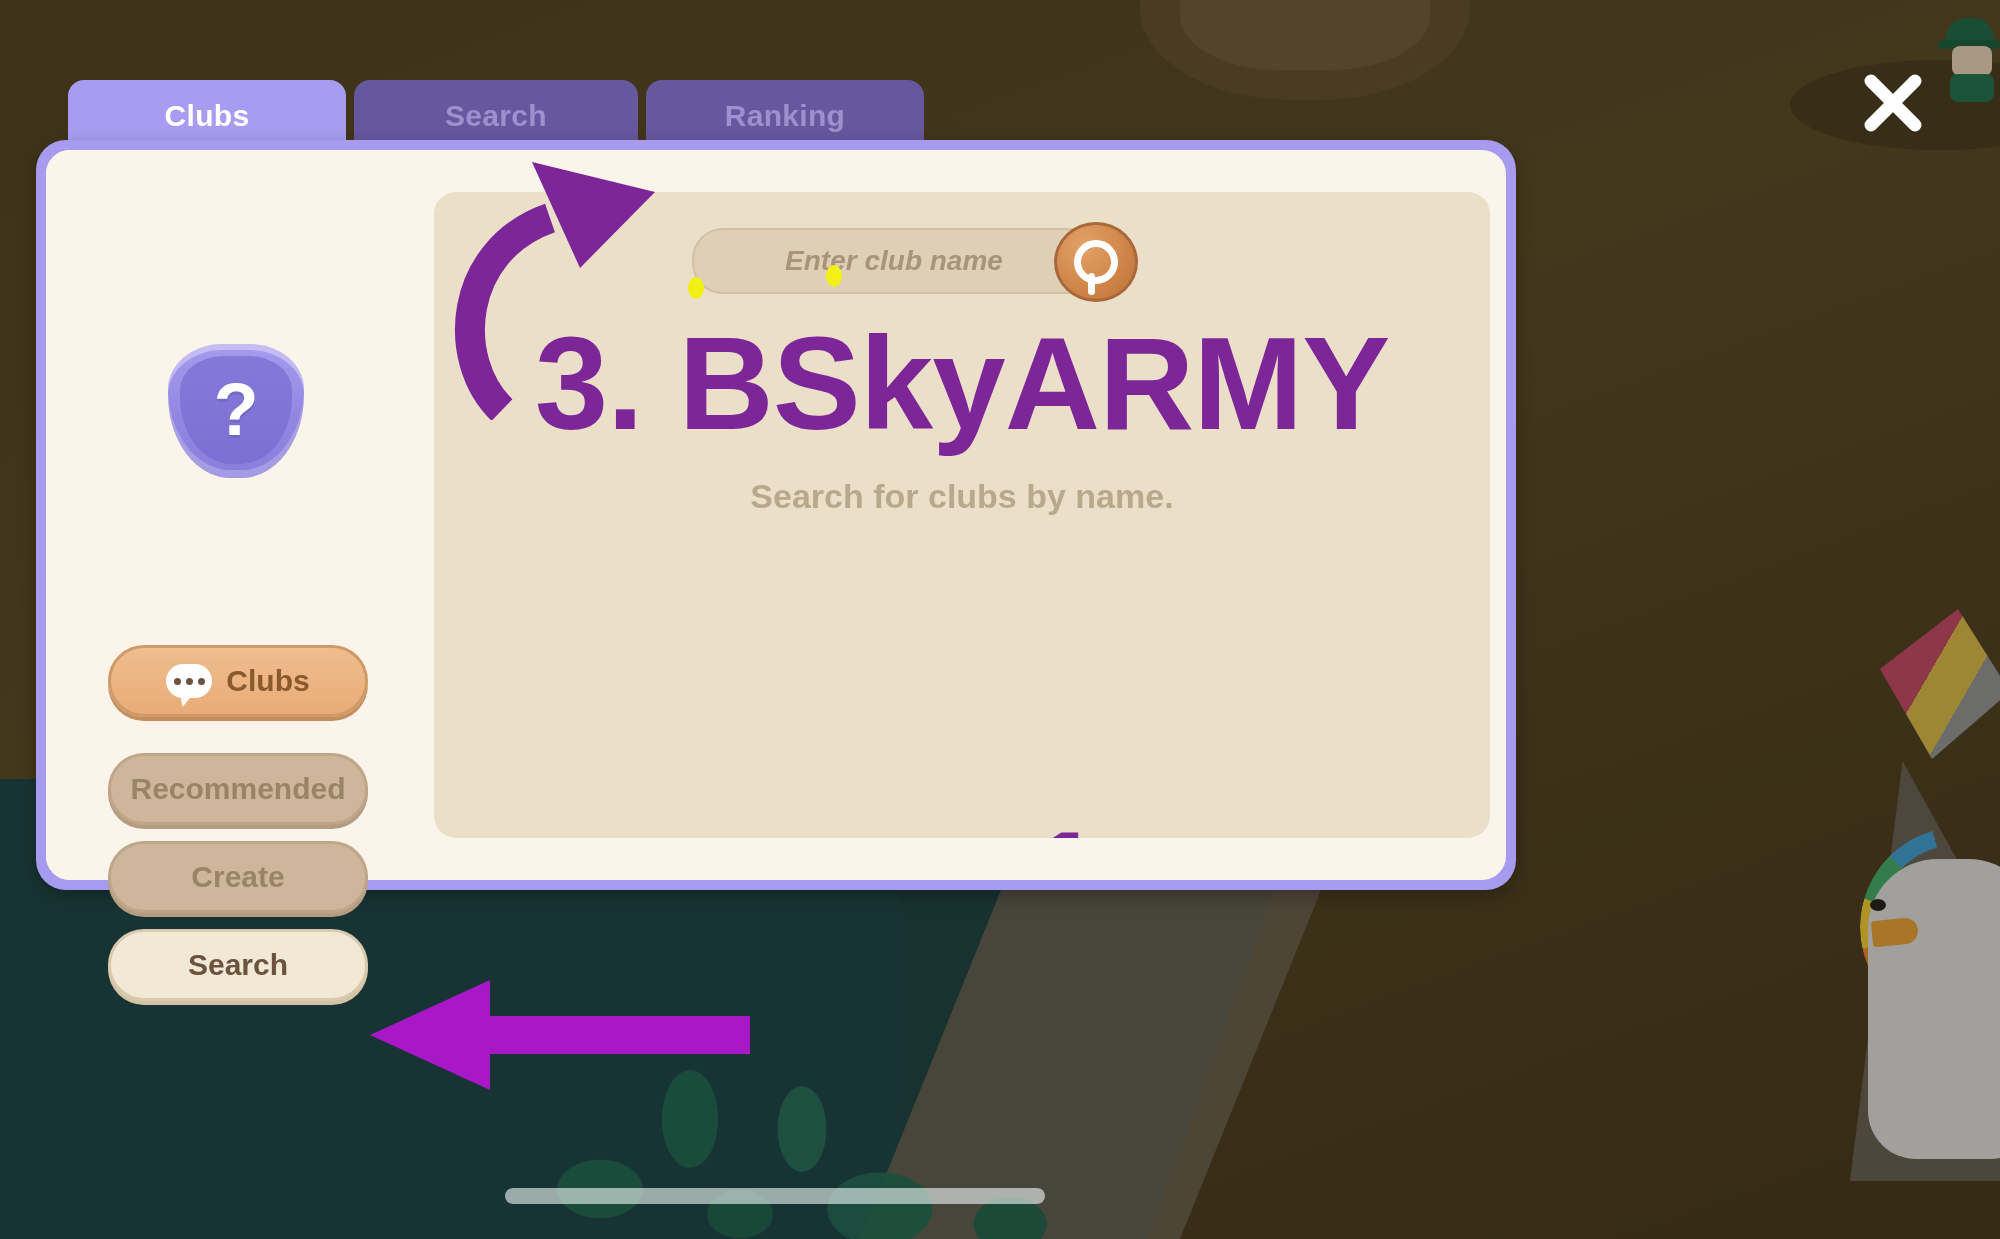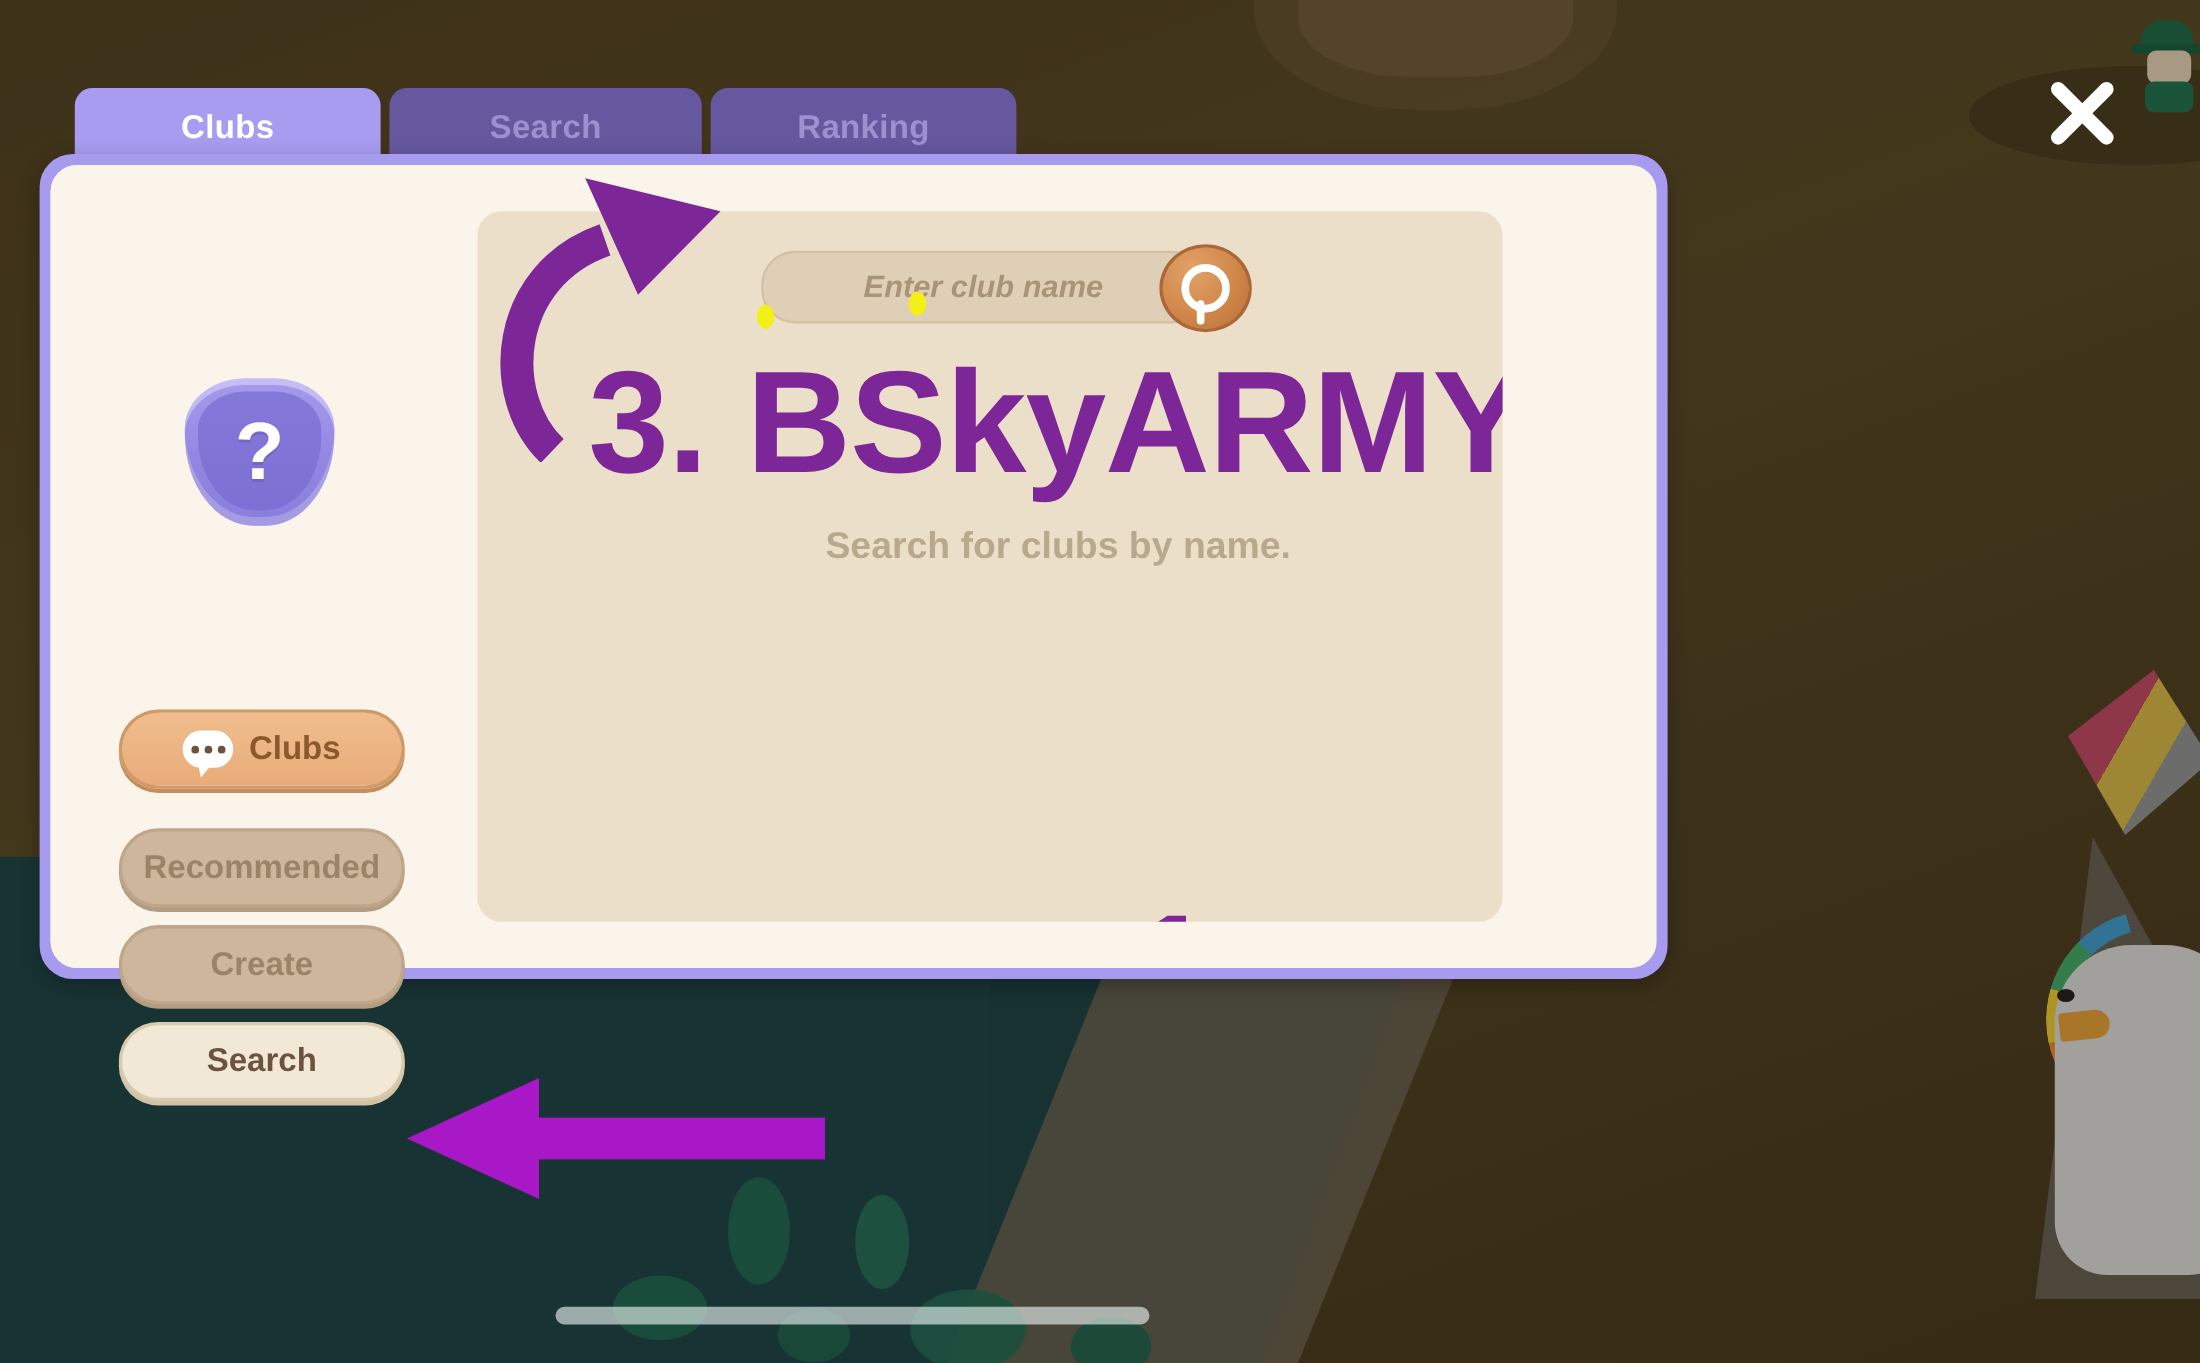--- a/index.html
+++ b/index.html
@@ -105,21 +105,21 @@
   .side-btn.create{top:691px;}
   .side-btn.sel{background:#f1e8d6;color:#6b5340;border:3px solid #d9caae;
     box-shadow:0 4px 0 #d3c3a6;top:779px;}
   .bubble{position:relative;width:46px;height:34px;background:#fff;border-radius:17px;
     display:flex;align-items:center;justify-content:center;gap:5px;flex:0 0 auto;}
   .bubble:after{content:"";position:absolute;left:14px;bottom:-9px;width:12px;height:12px;
     background:#fff;clip-path:polygon(0 0,100% 0,18% 100%);}
   .bubble i{width:7px;height:7px;border-radius:50%;background:#6b5340;display:block;}
 
   
-  #content{position:absolute;left:434px;top:192px;width:932px;height:646px;
+  #content{position:absolute;left:434px;top:192px;width:1056px;height:646px;
     background:#ecdfca;border-radius:22px;overflow:hidden;}
 
   #search-row{position:absolute;left:258px;top:30px;width:450px;height:72px;}
   #search-field{position:absolute;left:0;top:6px;width:400px;height:62px;
     background:#dfcfb6;border:2px solid #d2c0a4;border-radius:31px;
     display:flex;align-items:center;justify-content:center;}
   #search-ph{font-size:28px;font-style:italic;font-weight:bold;color:#a9947a;}
   #search-btn{position:absolute;left:362px;top:0;width:78px;height:74px;
     background:radial-gradient(ellipse at 35% 28%,#e2a268 0%,#cf8447 60%,#b9713a 100%);
     border:3px solid #a9683a;border-radius:50%;

